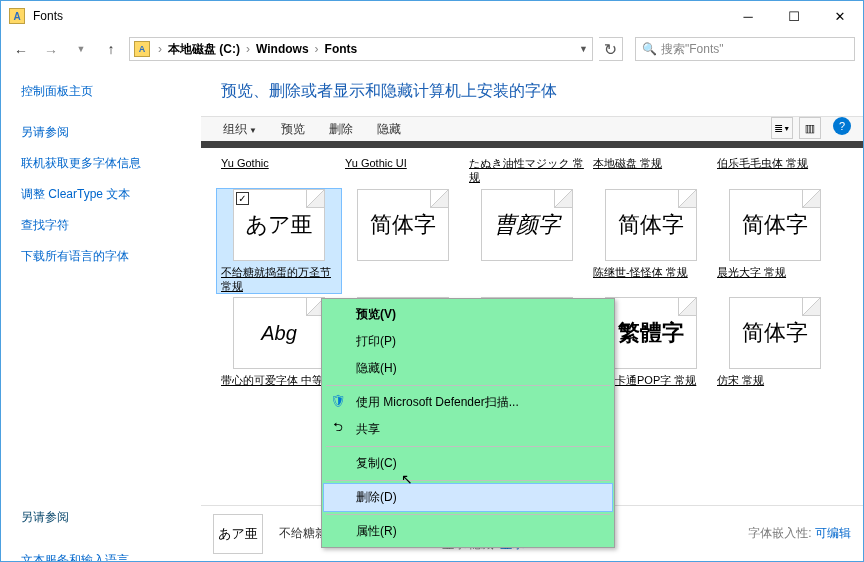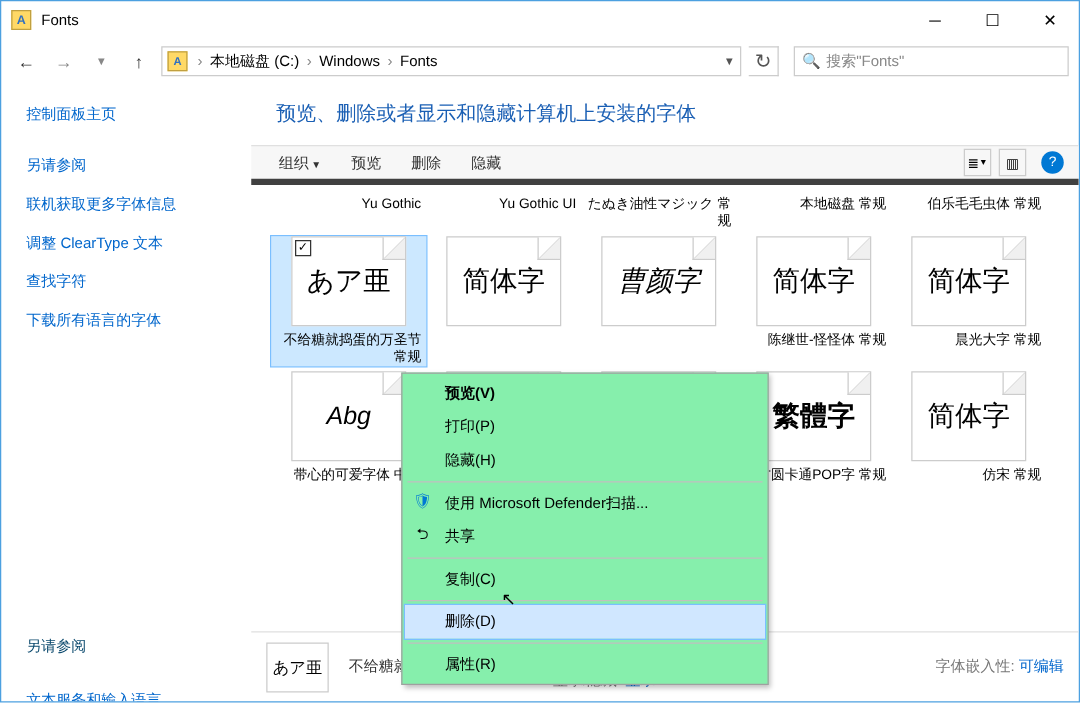--- a/index.html
+++ b/index.html
@@ -9,46 +9,46 @@
 .titlebar .icon { width: 16px; height: 16px; background: #ffd966; border: 1px solid #c0a040; display: flex; align-items: center; justify-content: center; font-size: 10px; color: #3070c0; font-weight: bold; }
 .titlebar .title { font-size: 12px; margin-left: 8px; flex: 1; }
 .winbtns { display: flex; }
 .winbtn { width: 46px; height: 30px; display: flex; align-items: center; justify-content: center; font-size: 13px; }
 
 .navbar { height: 36px; display: flex; align-items: center; padding: 0 8px; gap: 6px; }
 .navbtn { width: 24px; height: 24px; display: flex; align-items: center; justify-content: center; color: #888; font-size: 14px; }
 .navbtn.active { color: #333; }
 .addrbar { flex: 1; height: 24px; border: 1px solid #ccc; display: flex; align-items: center; padding: 0 4px; font-size: 12px; }
 .addrbar .fic { width: 16px; height: 16px; background: #ffd966; border: 1px solid #c0a040; margin-right: 6px; display:flex;align-items:center;justify-content:center;font-size:9px;color:#3070c0;font-weight:bold; }
-.addrbar .crumb { padding: 0 4px; }
+.addrbar .crumb { padding: 0 4px; font-weight: bold; }
 .addrbar .sep { color: #888; padding: 0 2px; }
 .addr-btn { width: 24px; height: 24px; border: 1px solid #ccc; border-left: none; display:flex;align-items:center;justify-content:center; color:#555; }
 .searchbox { width: 220px; height: 24px; border: 1px solid #ccc; display: flex; align-items: center; padding: 0 6px; margin-left: 6px; font-size: 12px; color: #888; }
 .searchbox .sicon { margin-right: 4px; }
 
 .main { display: flex; height: calc(562px - 30px - 36px - 2px); }
 .sidebar { width: 200px; padding: 16px 0 0 20px; font-size: 12px; }
 .sidebar .slink { color: #0066cc; margin-bottom: 14px; cursor: pointer; }
 .sidebar .sldim { color: #0c4a6e; margin: 20px 0 26px 0; }
 
 .content { flex: 1; display: flex; flex-direction: column; position: relative; }
 .heading { color: #1a5fb4; font-size: 16px; padding: 14px 0 14px 20px; }
-.toolbar { height: 32px; border-top: 1px solid #e0e0e0; border-bottom: 5px solid #404040; background: #f7f7f7; display: flex; align-items: center; padding: 0 12px; font-size: 12px; gap: 4px; }
+.toolbar { height: 32px; border-top: 1px solid #e0e0e0; border-bottom: 7px solid #404040; background: #f7f7f7; display: flex; padding: 0 12px; font-size: 12px; gap: 4px; }
 .tbtn { padding: 4px 10px; color: #333; }
 .tbtn .dd { font-size: 8px; margin-left: 2px; }
 .toolbar .spacer { flex: 1; }
 .vbtn { width: 22px; height: 22px; border: 1px solid #ccc; display:flex;align-items:center;justify-content:center;font-size:11px;margin-left:2px; }
 .help { width:18px;height:18px;border-radius:50%;background:#0078d4;color:#fff;display:flex;align-items:center;justify-content:center;font-size:11px;margin-left:8px; }
 
 .grid { flex: 1; overflow: hidden; padding: 4px 8px 0 16px; }
 .row { display: flex; }
 .cell { width: 124px; display: flex; flex-direction: column; align-items: center; margin-bottom: 4px; }
 .thumb { width: 92px; height: 72px; border: 1px solid #ccc; background: #fff; display: flex; align-items: center; justify-content: center; font-size: 22px; position: relative; }
 .thumb .fold { position: absolute; top: 0; right: 0; width: 18px; height: 18px; background: linear-gradient(135deg, #fff 0%, #fff 48%, #ccc 50%, #f0f0f0 52%, #f0f0f0 100%); border-left: 1px solid #ccc; border-bottom: 1px solid #ccc; }
-.clabel { font-size: 11px; text-align: right; margin-top: 4px; line-height: 1.3; min-height: 28px; width: 116px; }
+.clabel { font-size: 11px; text-align: left; margin-top: 4px; line-height: 1.3; min-height: 28px; width: 116px; text-decoration: underline; }
 .cell.selected { background: #cce8ff; outline: 1px solid #7abfff; }
 .cell.selected .chk { position: absolute; top: 2px; left: 2px; width: 13px; height: 13px; border: 1px solid #333; background: #fff; display:flex;align-items:center;justify-content:center;font-size:10px; }
 
 .statusbar { height: 56px; border-top: 1px solid #e0e0e0; display: flex; align-items: center; padding: 6px 12px; font-size: 12px; gap: 16px; }
 .statusbar .sthumb { width: 50px; height: 40px; border: 1px solid #ccc; display:flex;align-items:center;justify-content:center;font-size:13px; }
 .statusbar .stcol { display: flex; flex-direction: column; gap: 4px; }
 .statusbar .lbl { color: #777; }
 .statusbar .val { color: #0066cc; }
 
 .ctxmenu { position: absolute; top: 297px; left: 320px; width: 294px; background: #86efac; border: 1px solid #a0a0a0; box-shadow: 2px 2px 4px rgba(0,0,0,0.25); font-size: 12px; padding: 2px; z-index: 100; }

